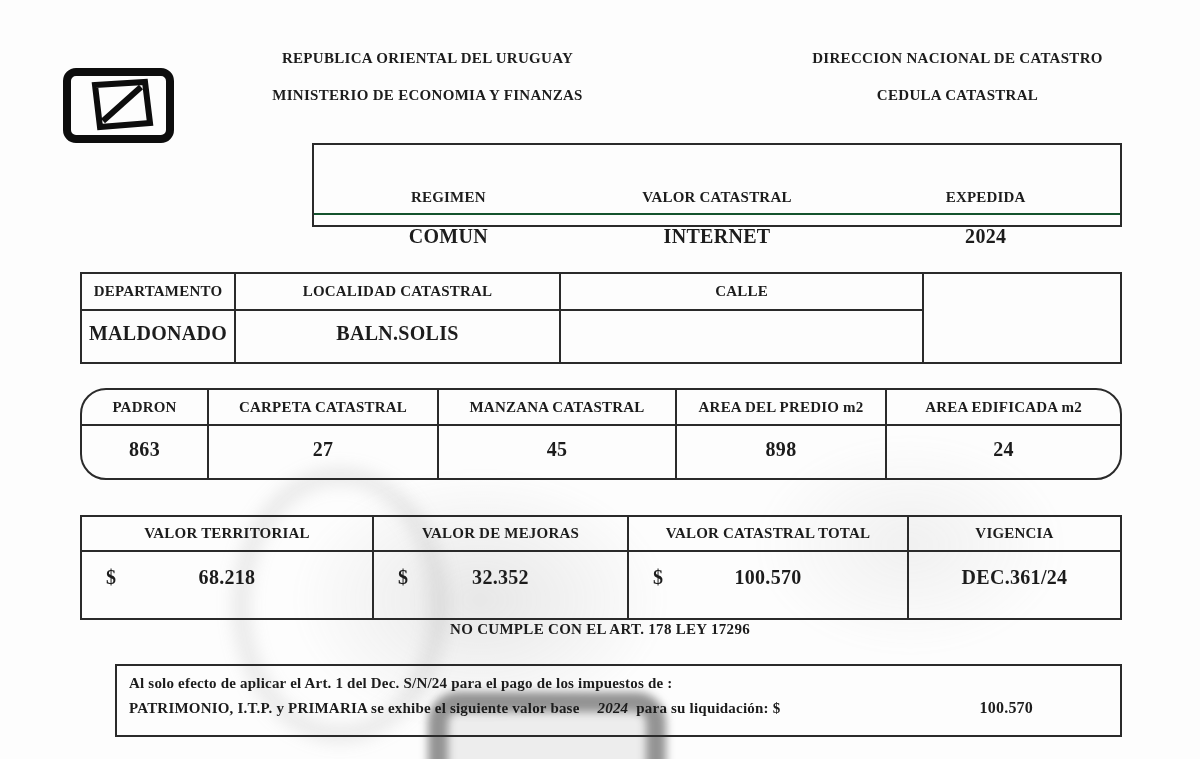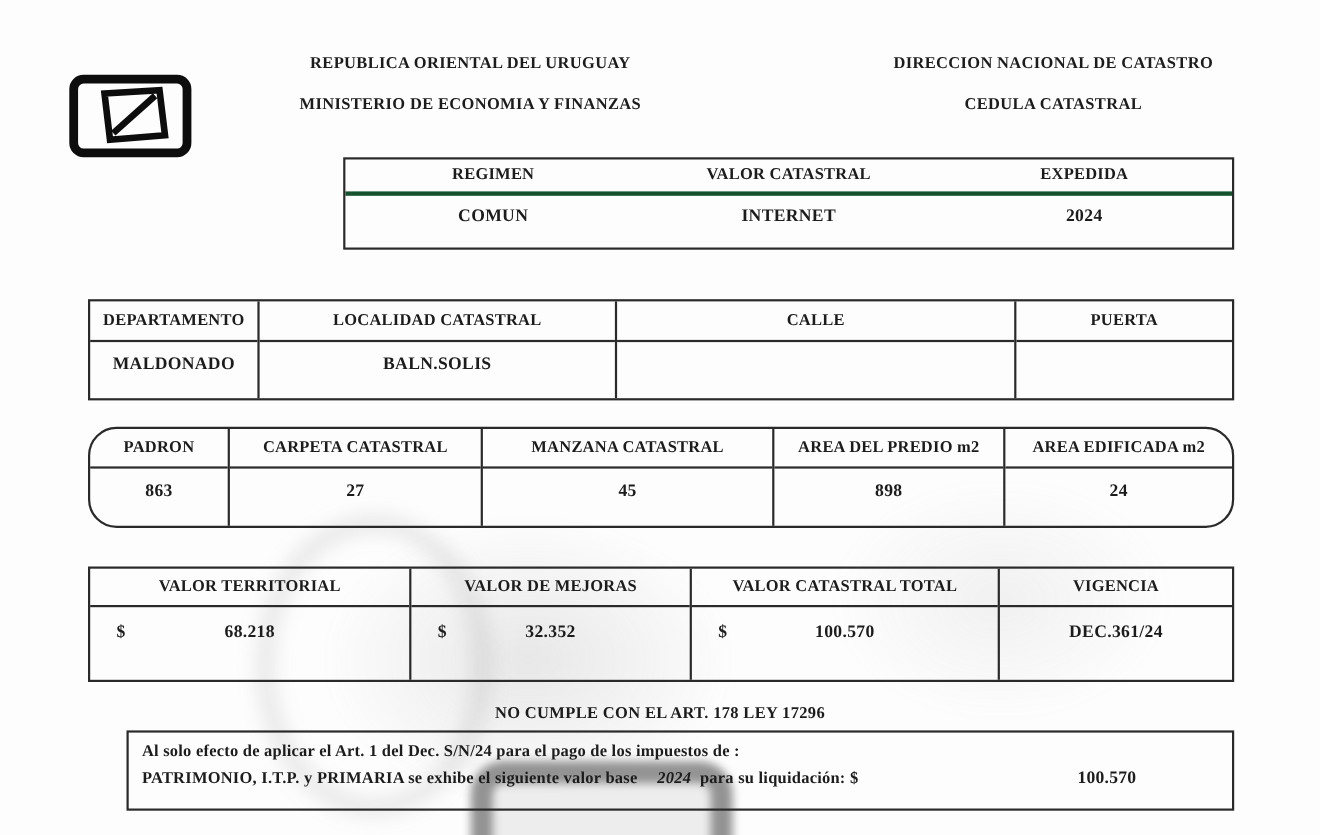--- a/index.html
+++ b/index.html
@@ -47,56 +47,56 @@
   .hdr-left  { left:235px; top:50px; width:385px; }
   .hdr-right { left:775px; top:50px; width:365px; }
 
   .tbl { position:absolute; border:2px solid #2a2a2a; background:transparent; }
   .hcell {
     display:flex; align-items:center; justify-content:center;
     font-size:15px; letter-spacing:0.2px; white-space:nowrap;
   }
   .vcell {
     display:flex; justify-content:center;
-    font-size:16px; letter-spacing:0.3px; white-space:nowrap;
+    font-size:20px; letter-spacing:0.3px; white-space:nowrap;
   }
 
   
   .t1 { left:312px; top:143px; width:810px; height:84px; }
   .t1 .row { display:flex; width:100%; }
-  .t1 .rhead { height:33px; border-bottom:4px solid #14532d; }
+  .t1 .rhead { height:33px; border-bottom:2px solid #14532d;margin-top:37px; }
   .t1 .rvals { height:47px; }
   .t1 .col { width:270px; }
   .t1 .vcell { padding-top:10px; }
 
   
   .coltbl { display:flex; }
   .coltbl .col { display:flex; flex-direction:column; }
   .coltbl .col + .col { border-left:2px solid #2a2a2a; }
   .coltbl .hcell { border-bottom:2px solid #2a2a2a; }
 
   .t2 { left:80px;  top:272px; width:1042px; height:92px; }
   .t2 .hcell { height:37px; }
   .t2 .vcell { padding-top:11px; }
   .t2 .c1{width:152px} .t2 .c2{width:325px} .t2 .c3{width:363px} .t2 .c4{flex:1}
 
   .t3 { left:80px; top:388px; width:1042px; height:92px;border-radius:26px; }
   .t3 .hcell { height:36px; }
   .t3 .vcell { padding-top:12px; }
-  .t3 .c1{width:125px} .t3 .c2{width:230px} .t3 .c3{width:265px} .t3 .c4{width:210px} .t3 .c5{flex:1}
+  .t3 .c1{width:125px} .t3 .c2{width:230px} .t3 .c3{width:238px} .t3 .c4{width:210px} .t3 .c5{flex:1}
 
   .t4 { left:80px; top:515px; width:1042px; height:105px; }
   .t4 .hcell { height:35px; }
   .t4 .vcell { position:relative; padding-top:14px; }
   .t4 .cur { position:absolute; left:24px; top:14px; }
   .t4 .c1{width:290px} .t4 .c2{width:255px} .t4 .c3{width:280px} .t4 .c4{flex:1}
 
   .compliance {
     position:absolute; left:0; top:621px; width:1200px;
-    text-align:center; font-size:15px; letter-spacing:0.3px;margin-top:20px;
+    text-align:center; font-size:15px; letter-spacing:0.3px;
   }
 
   .footerbox {
     position:absolute; left:115px; top:664px; width:1007px; height:73px;
     border:2px solid #2a2a2a;
     padding:9px 12px 0 12px;
     font-size:15px; letter-spacing:0.2px;
   }
   .footerbox .l2 { display:flex; align-items:baseline; margin-top:7px; white-space:nowrap; }
   .footerbox .year { font-style:italic; margin-left:18px; }
@@ -154,21 +154,20 @@
     </div>
     <div class="col c2">
       <div class="hcell">LOCALIDAD CATASTRAL</div>
       <div class="vcell">BALN.SOLIS</div>
     </div>
     <div class="col c3">
       <div class="hcell">CALLE</div>
       <div class="vcell"></div>
     </div>
     <div class="col c4">
-      <div class="hcell">PUERTA</div>
       <div class="vcell"></div>
     </div>
   </div>
 
   <div class="tbl coltbl t3">
     <div class="col c1">
       <div class="hcell">PADRON</div>
       <div class="vcell">863</div>
     </div>
     <div class="col c2">

